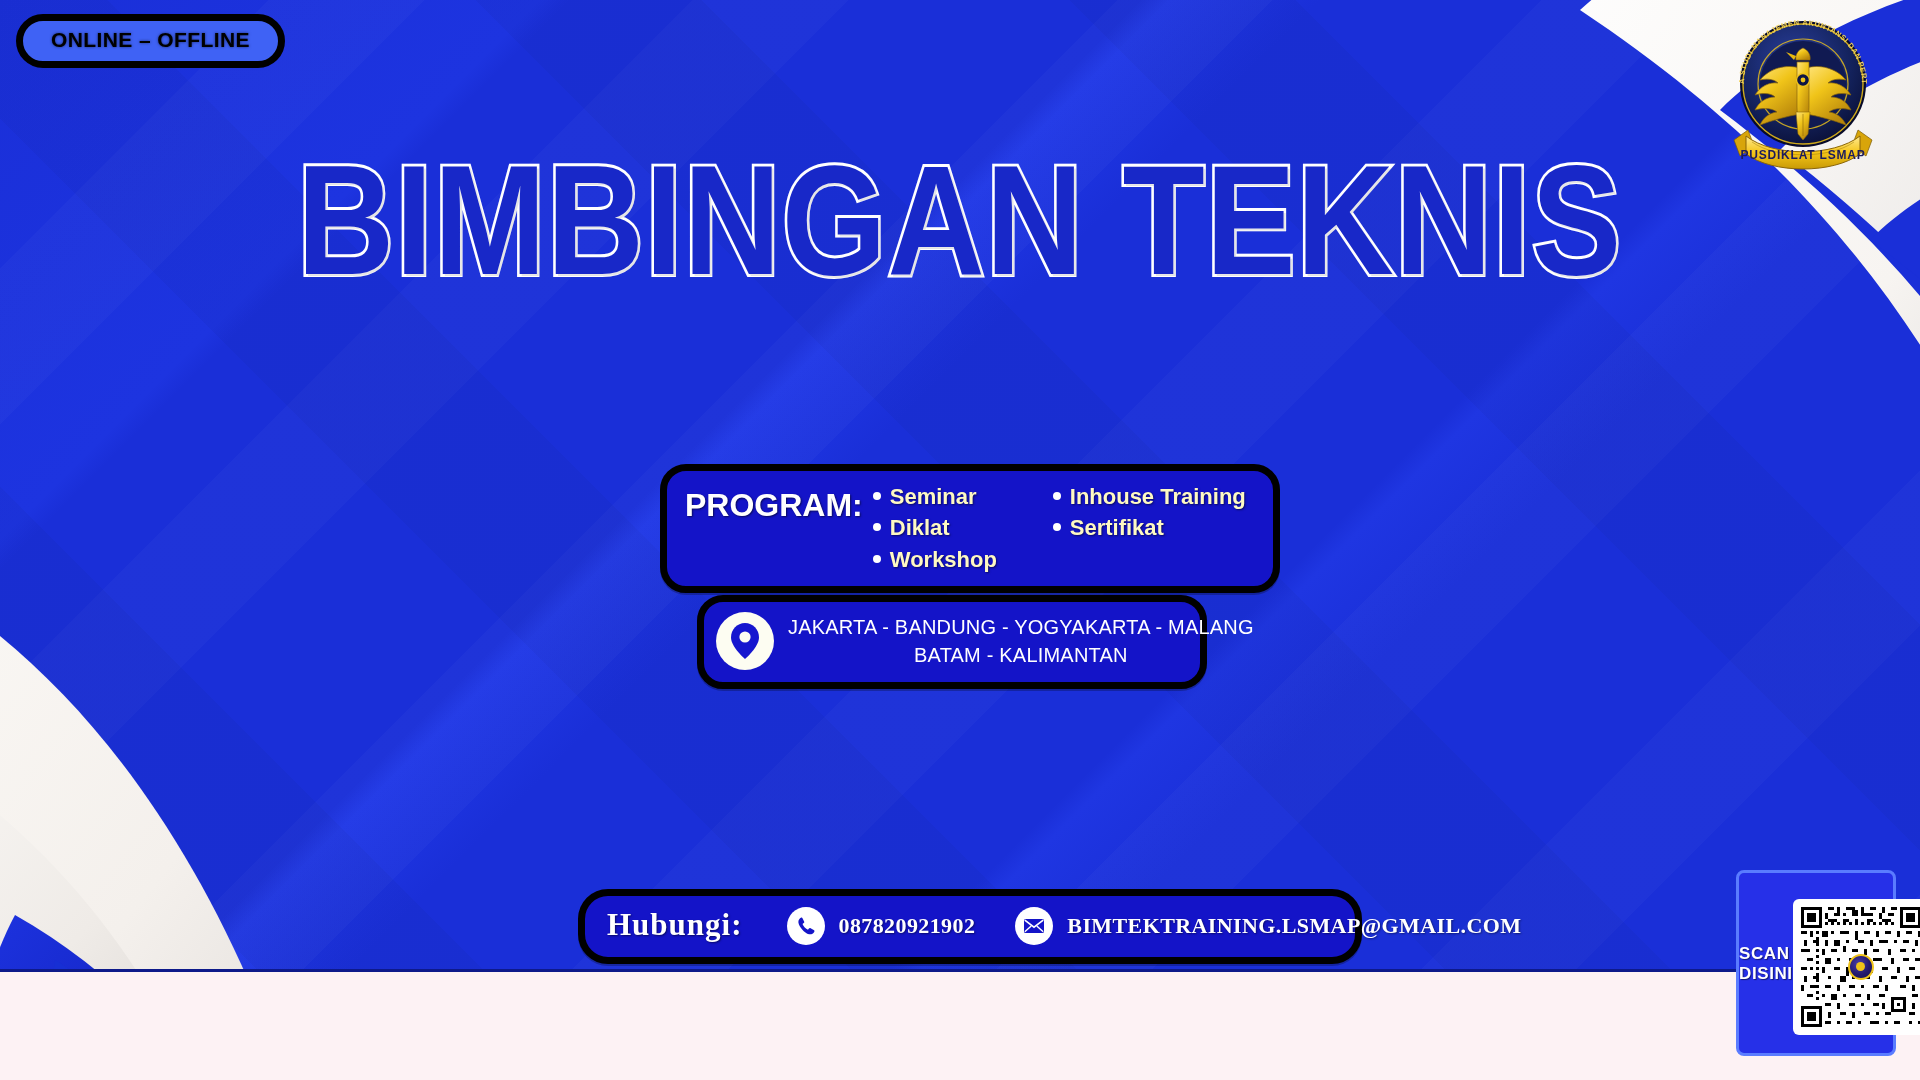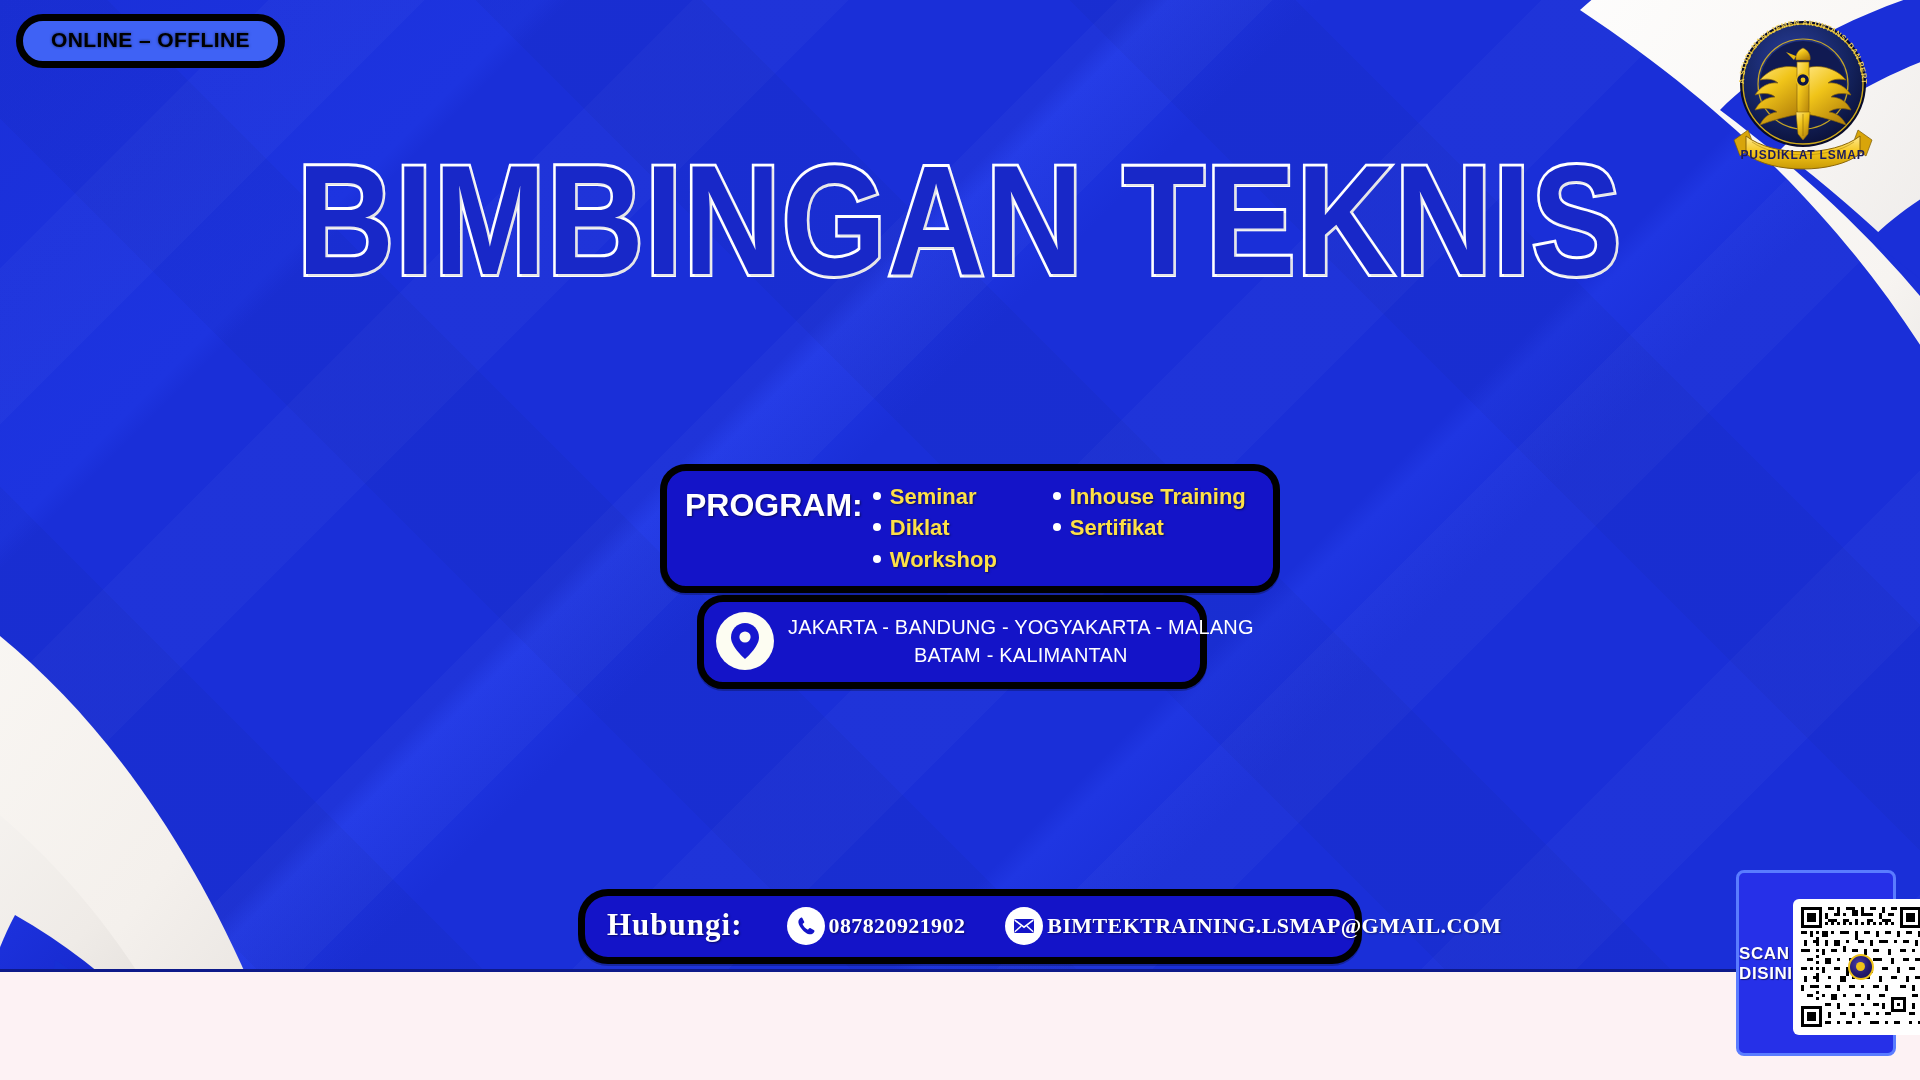--- a/index.html
+++ b/index.html
@@ -165,21 +165,21 @@
   .program-cols {
     display:flex;
     gap:22px;
     flex:1;
   }
   .program-col { display:flex; flex-direction:column; gap:2px; }
   .program-col.c1 { width:158px; }
   .program-item {
     display:flex;
     align-items:baseline;
-    color:#fde047;
+    color:#fef9c3;
     font-size:22px;
     font-weight:bold;
     line-height:1.34;
     white-space:nowrap;
     text-shadow:1px 1px 2px rgba(0,0,0,0.5);
     font-family:"Liberation Sans", sans-serif;
   }
   .program-bullet {
     display:inline-block;
     width:8px; height:8px;
@@ -239,21 +239,21 @@
     font-size:31px;
     font-weight:bold;
     letter-spacing:1px;
     white-space:nowrap;
     text-shadow:1px 1px 2px rgba(0,0,0,0.5);
     margin-right:44px;
   }
   .contact-item {
     display:flex;
     align-items:center;
-    gap:4px;
+    gap:14px;
     margin-right:40px;
     white-space:nowrap;
   }
   .contact-icon {
     flex:none;
     width:38px; height:38px;
     border-radius:50%;
     background:#ffffff;
     display:flex;
     align-items:center;

